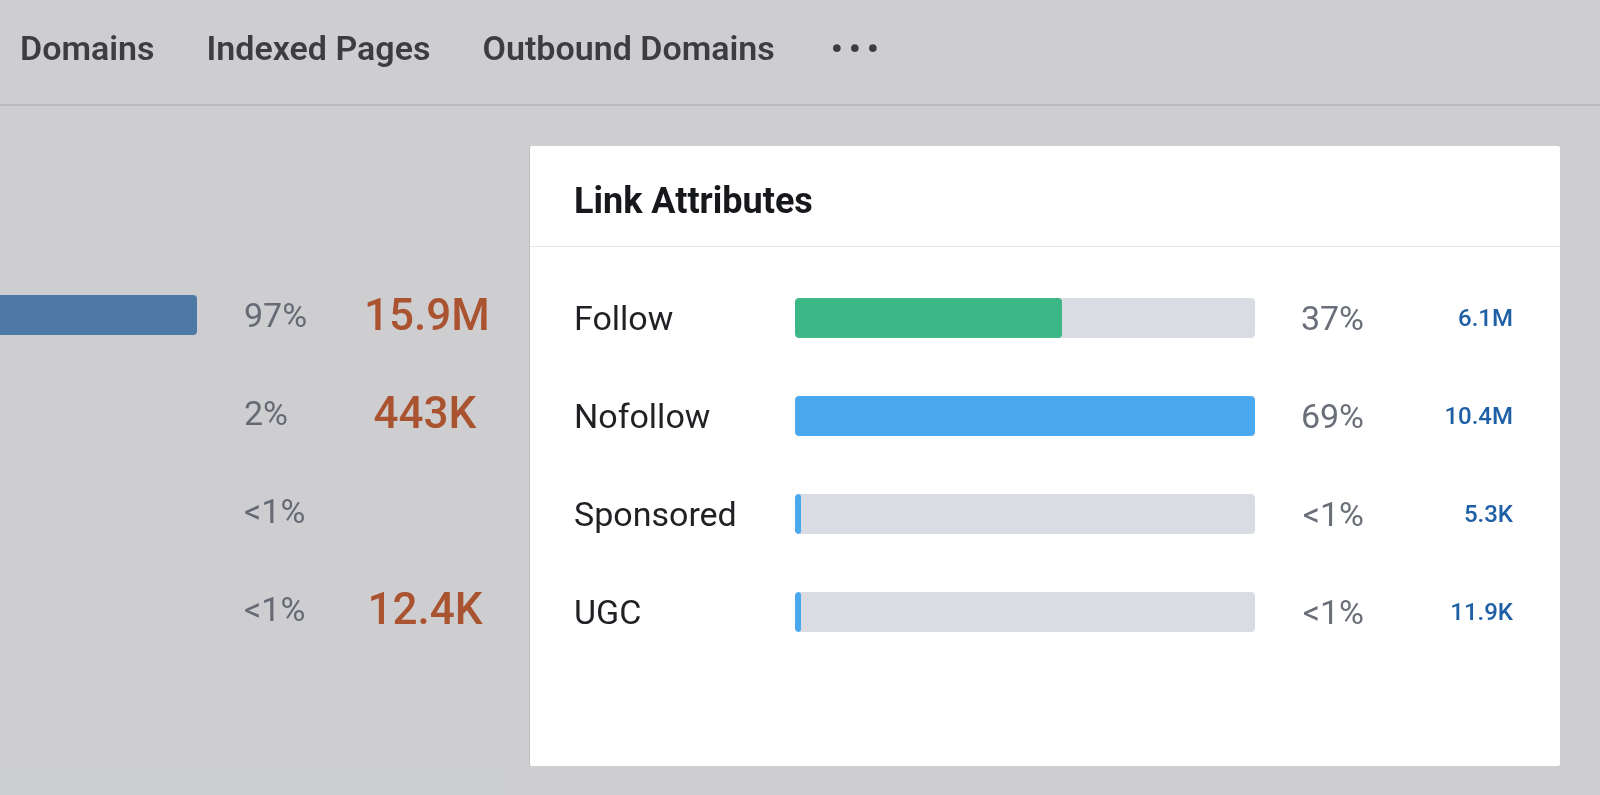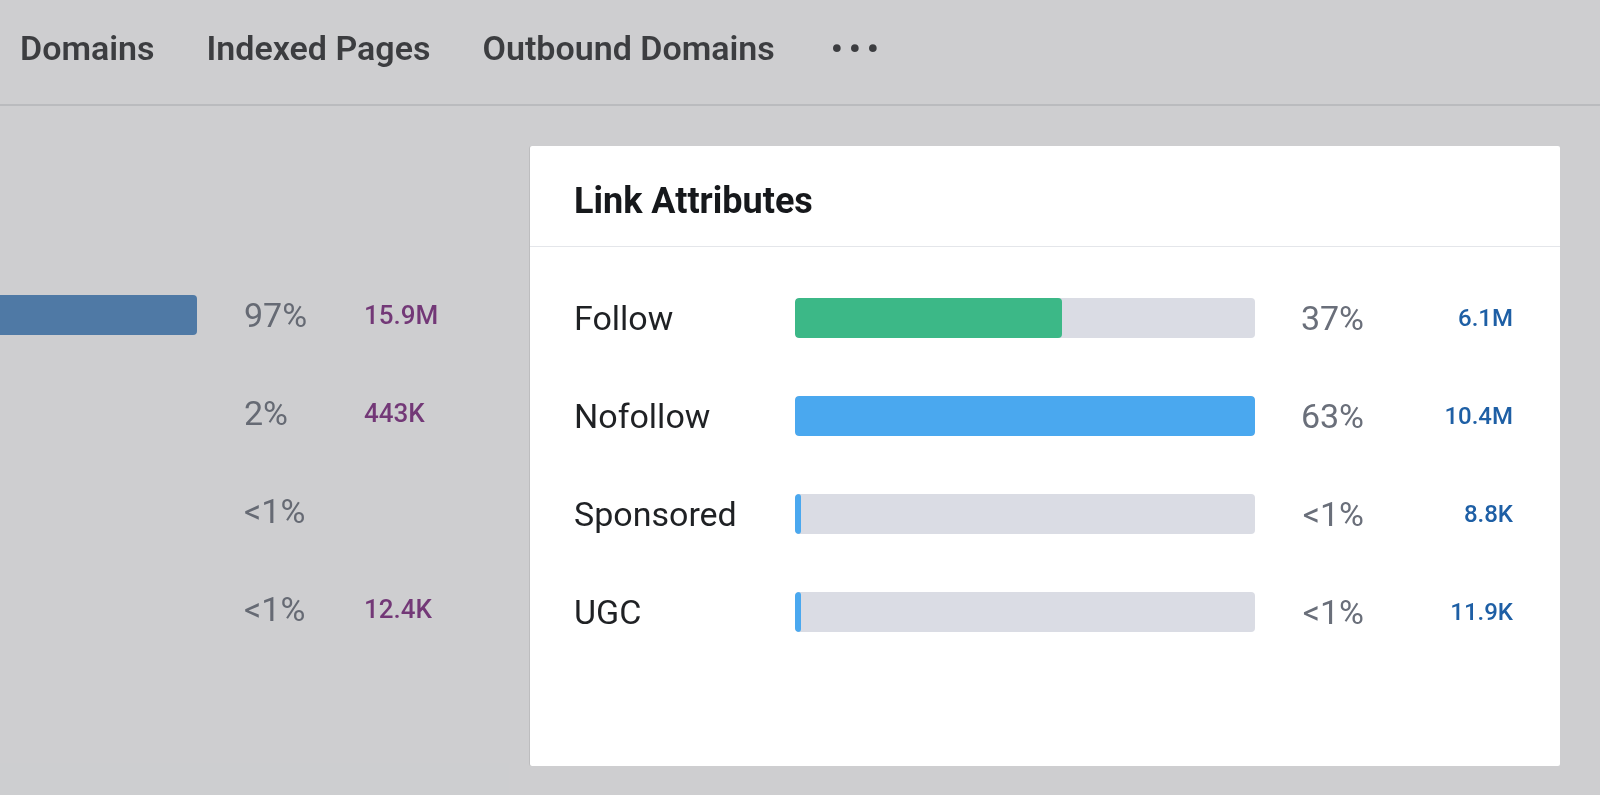--- a/index.html
+++ b/index.html
@@ -61,24 +61,24 @@
     background: #3b7ab8;
     border-radius: 4px;
   }
   .left-pct {
     width: 96px;
     font-size: 34px;
     color: #5e6470;
   }
   .left-val {
     width: 140px;
-    text-align: left;
-    font-size: 26px;
+    text-align: center;
+    font-size: 44px;
     font-weight: 500;
-    color: #701a75;
+    color: #c2410c;
     padding-right: 18px;
   }
 
   
   .panel {
     position: absolute;
     left: 530px;
     top: 146px;
     width: 1030px;
     height: 620px;
@@ -197,31 +197,31 @@
         </div>
         <div class="attr-pct">37%</div>
         <div class="attr-val">6.1M</div>
       </div>
 
       <div class="attr-row">
         <div class="attr-label">Nofollow</div>
         <div class="attr-bar-track">
           <div class="attr-bar-fill fill-blue" style="width:100%"></div>
         </div>
-        <div class="attr-pct">63%</div>
+        <div class="attr-pct">69%</div>
         <div class="attr-val">10.4M</div>
       </div>
 
       <div class="attr-row">
         <div class="attr-label">Sponsored</div>
         <div class="attr-bar-track">
           <div class="attr-bar-fill fill-tiny" style="width:1%"></div>
         </div>
         <div class="attr-pct">&lt;1%</div>
-        <div class="attr-val">8.8K</div>
+        <div class="attr-val">5.3K</div>
       </div>
 
       <div class="attr-row">
         <div class="attr-label">UGC</div>
         <div class="attr-bar-track">
           <div class="attr-bar-fill fill-tiny" style="width:1%"></div>
         </div>
         <div class="attr-pct">&lt;1%</div>
         <div class="attr-val">11.9K</div>
       </div>

